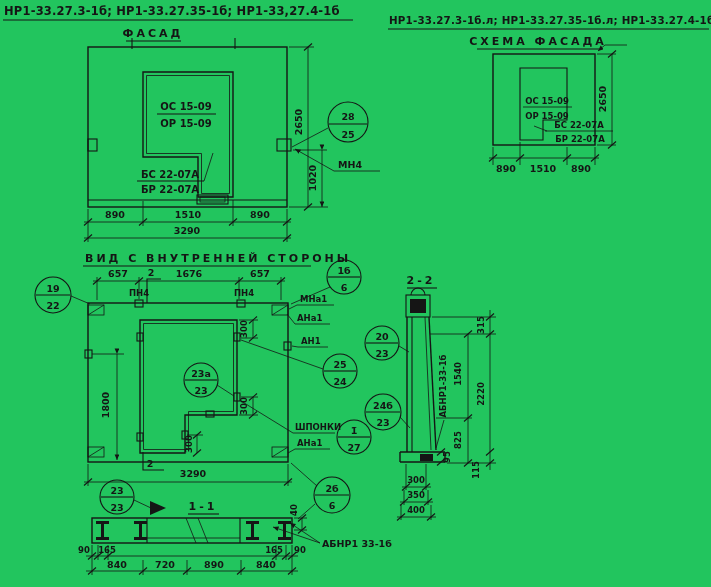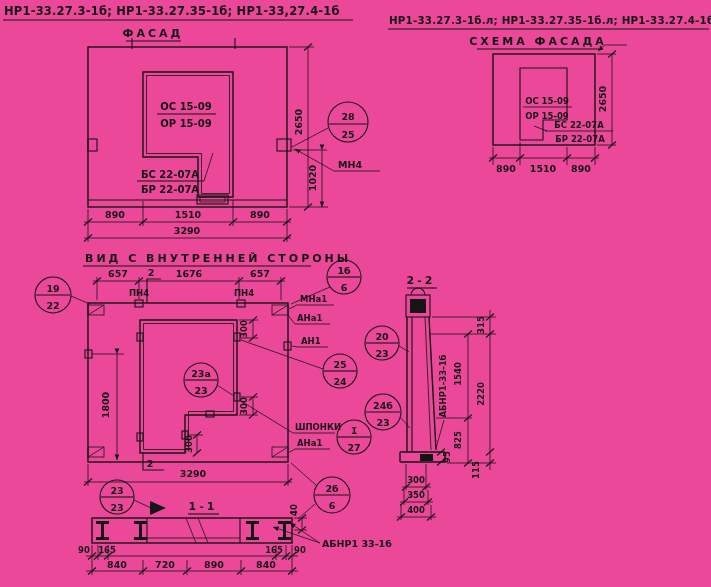--- a/index.html
+++ b/index.html
@@ -1,16 +1,16 @@
 <!DOCTYPE html>
 <html><head>
 <meta charset="utf-8">
 <style>
   html,body{margin:0;padding:0;background:#ddd;}
-  .sheet{position:relative;width:711px;height:587px;background:#ec4899;overflow:hidden;}
+  .sheet{position:relative;width:711px;height:587px;background:#22c55e;overflow:hidden;}
   svg{position:absolute;left:0;top:0;}
   text{font-family:"DejaVu Sans",sans-serif;font-weight:700;fill:#151515;}
   .tx{font-size:9.5px;}
   .txs{font-size:8.5px;}
   .tm{font-size:10px;}
   .ttl{font-size:11.5px;letter-spacing:0.2px;}
   .ttr{font-size:10.3px;letter-spacing:0.2px;}
   .hsp{font-size:11px;letter-spacing:3px;}
   .ln{stroke:#151515;stroke-width:1.4;fill:none;}
   .lm{stroke:#151515;stroke-width:1.1;fill:none;}

